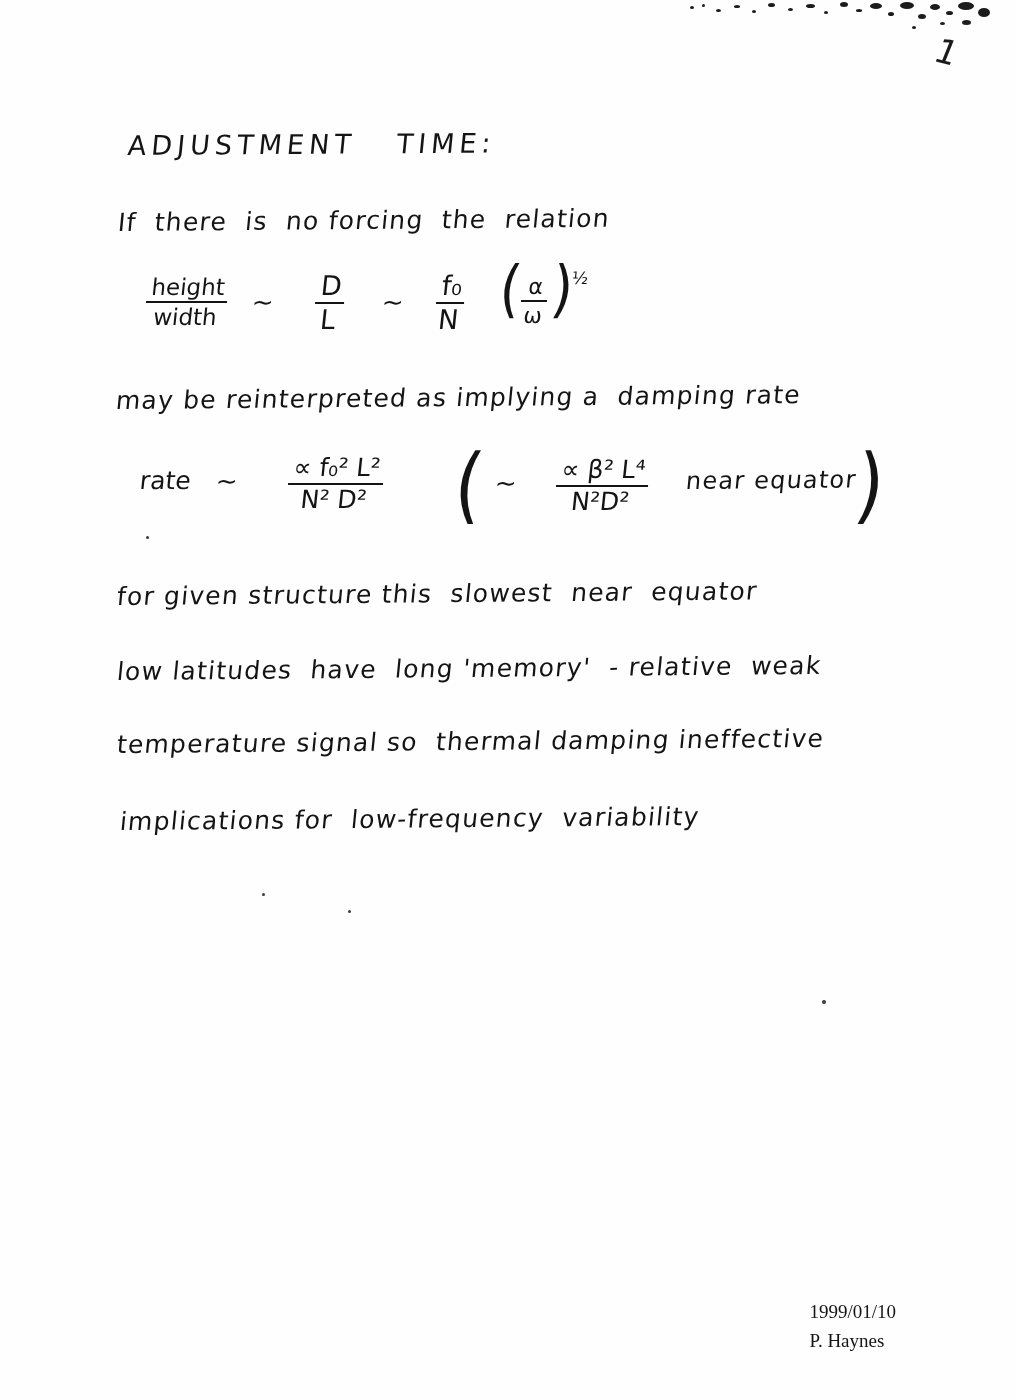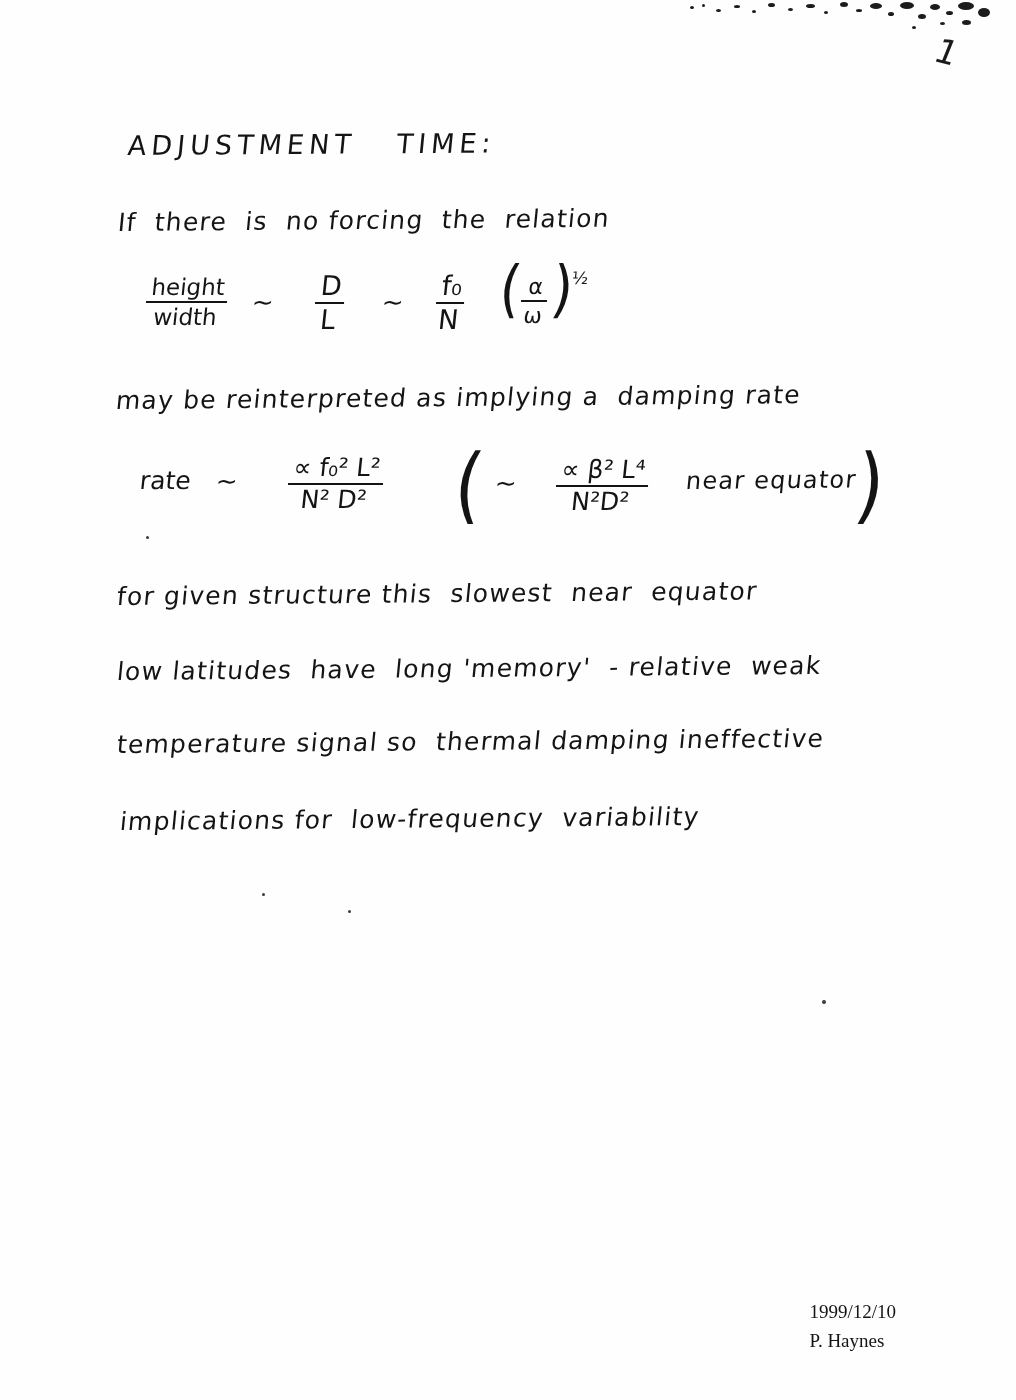--- a/index.html
+++ b/index.html
@@ -221,17 +221,17 @@
   <div class="hw hand-line" style="left:117px; top:730px;">temperature signal so  thermal damping ineffective</div>
 
   <div class="hw hand-line" style="left:120px; top:807px;">implications for  low-frequency  variability</div>
 
   <div class="dust" style="left:146px; top:536px;"></div>
   <div class="dust" style="left:262px; top:893px;"></div>
   <div class="dust" style="left:348px; top:910px;"></div>
   <div class="dust" style="left:822px; top:1000px; width:4px; height:4px;"></div>
 
   <div id="footer">
-    <div>1999/12/10</div>
+    <div>1999/01/10</div>
     <div>P. Haynes</div>
   </div>
 
 </div>
 
 </body></html>

